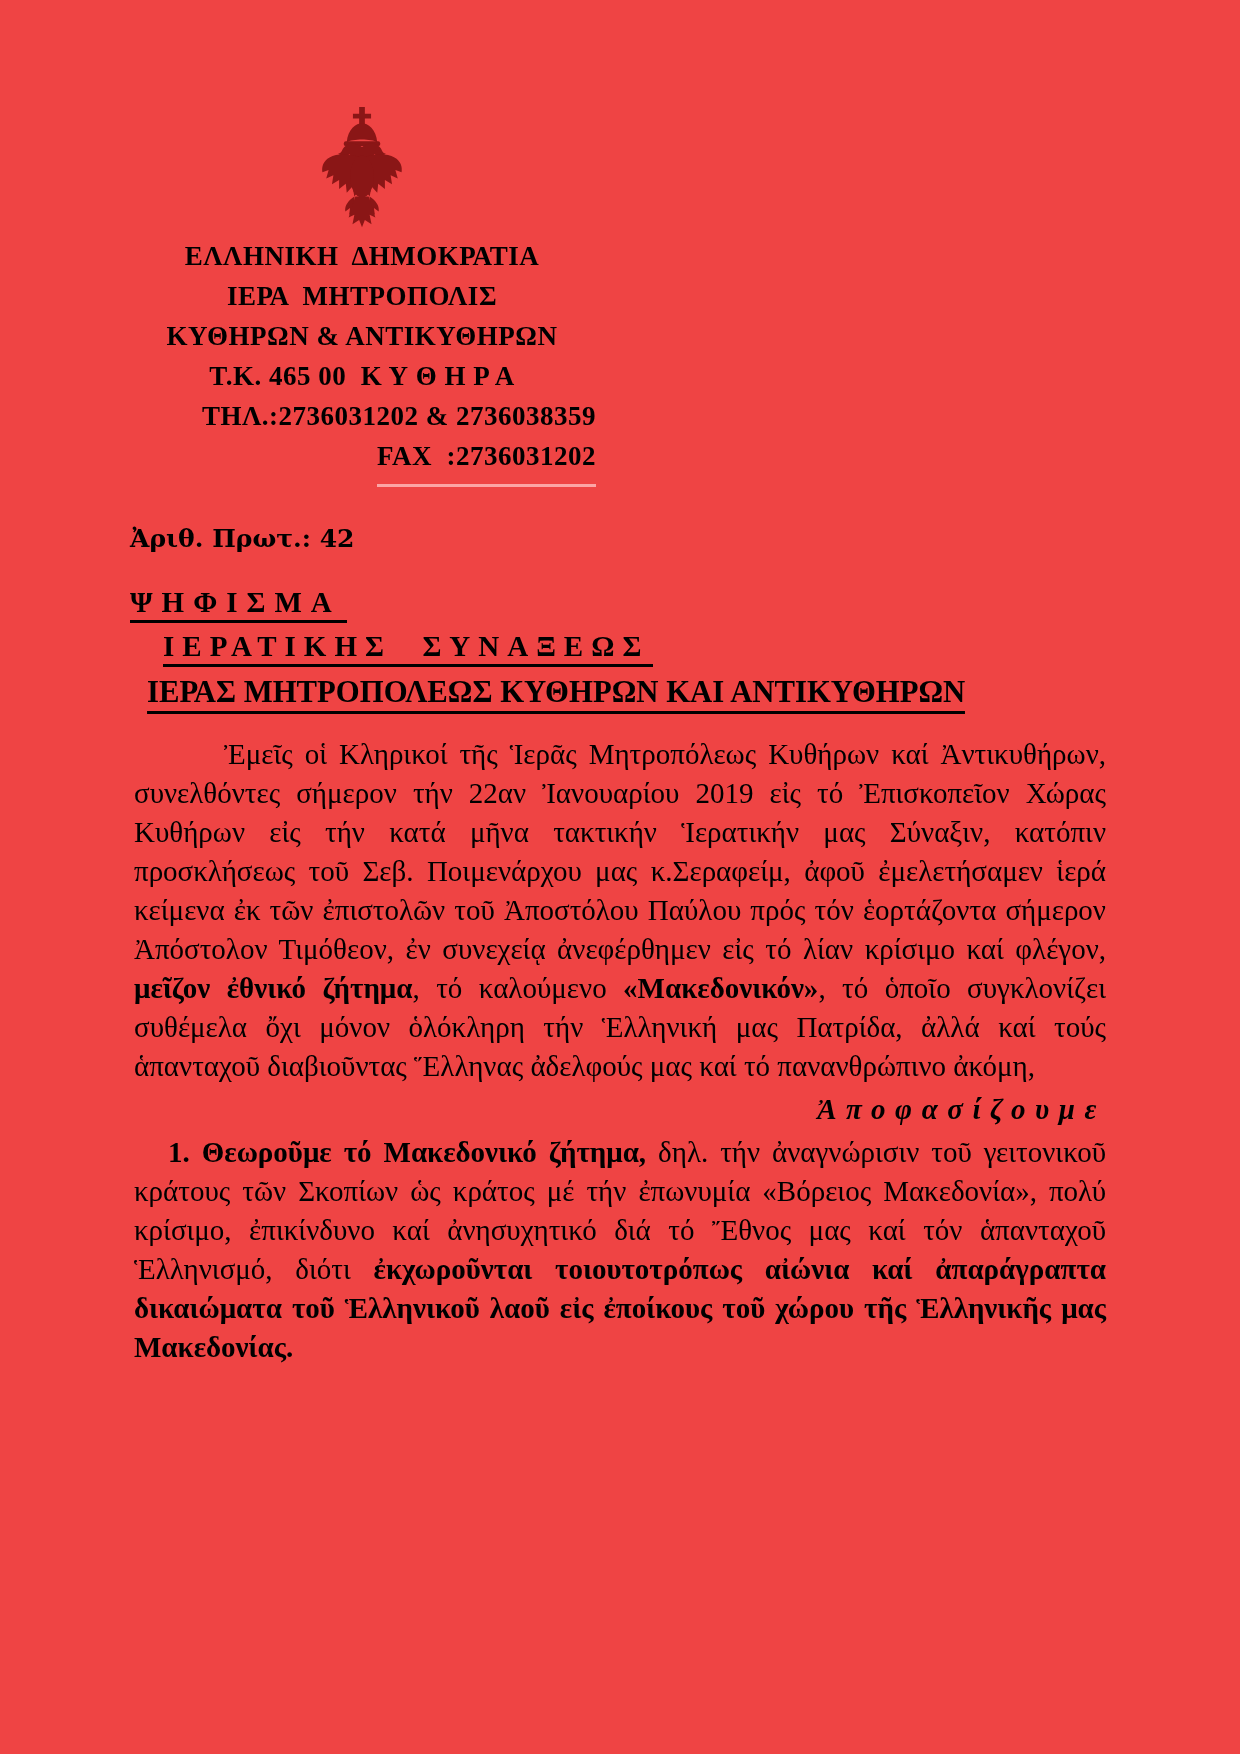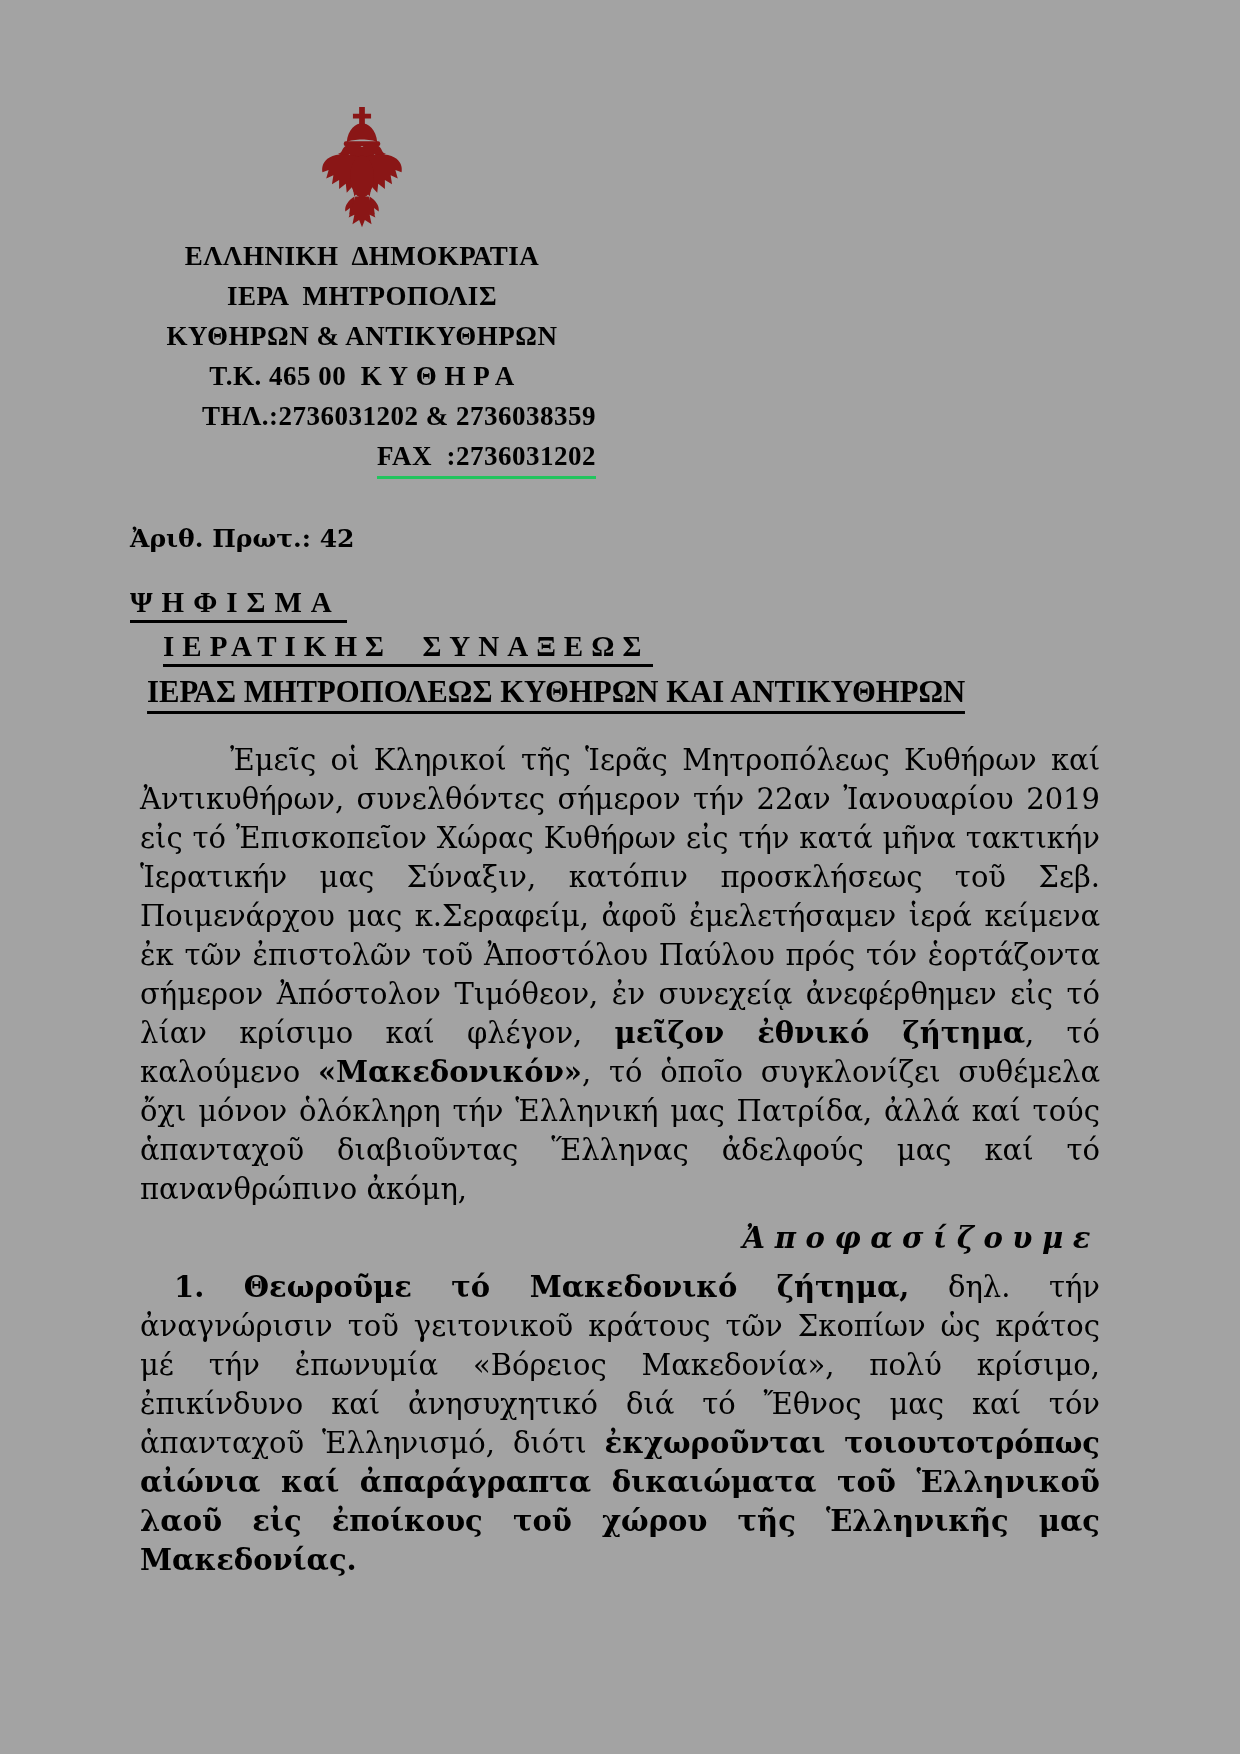--- a/index.html
+++ b/index.html
@@ -4,21 +4,21 @@
 <style>
   html, body {
     margin: 0;
     padding: 0;
     background: #ffffff;
   }
   .page {
     position: relative;
     width: 1240px;
     height: 1754px;
-    background: #a3a3a3;
+    background: #ef4444;
     color: #000000;
     overflow: hidden;
   }
 
   
   .header-block {
     position: absolute;
     left: 128px;
     top: 106px;
     width: 468px;
@@ -32,22 +32,22 @@
   .eagle {
     display: block;
     width: 88px;
     height: 124px;
     margin: 0 auto 6px auto;
   }
   .hdr-line { white-space: pre; }
   .hdr-left { text-align: right; }
   .fax-underline {
     display: inline-block;
-    border-bottom: 3px solid #22c55e;
-    padding-bottom: 0px;
+    border-bottom: 3px solid #fca5a5;
+    padding-bottom: 8px;
     white-space: pre;
   }
 
   
   .protocol {
     position: absolute;
     left: 130px;
     top: 524px;
     font-family: "DejaVu Serif", serif;
     font-weight: bold;
@@ -96,21 +96,21 @@
   .body-block {
     position: absolute;
     left: 130px;
     top: 731px;
     width: 980px;
     font-family: "DejaVu Serif", serif;
     font-size: 29px;
     line-height: 39px;
     text-align: justify;
   }
-  .body-block p { margin: 10px; }
+  .body-block p { margin: 4px; font-family: Liberation Serif, serif; }
   .para-1 { text-indent: 90px; }
   .para-2 { text-indent: 34px; }
   .decision-heading {
     text-align: right;
     text-indent: 0;
     font-weight: bold;
     font-style: italic;
     letter-spacing: 0.33em;
   }
   .b { font-weight: bold; }

